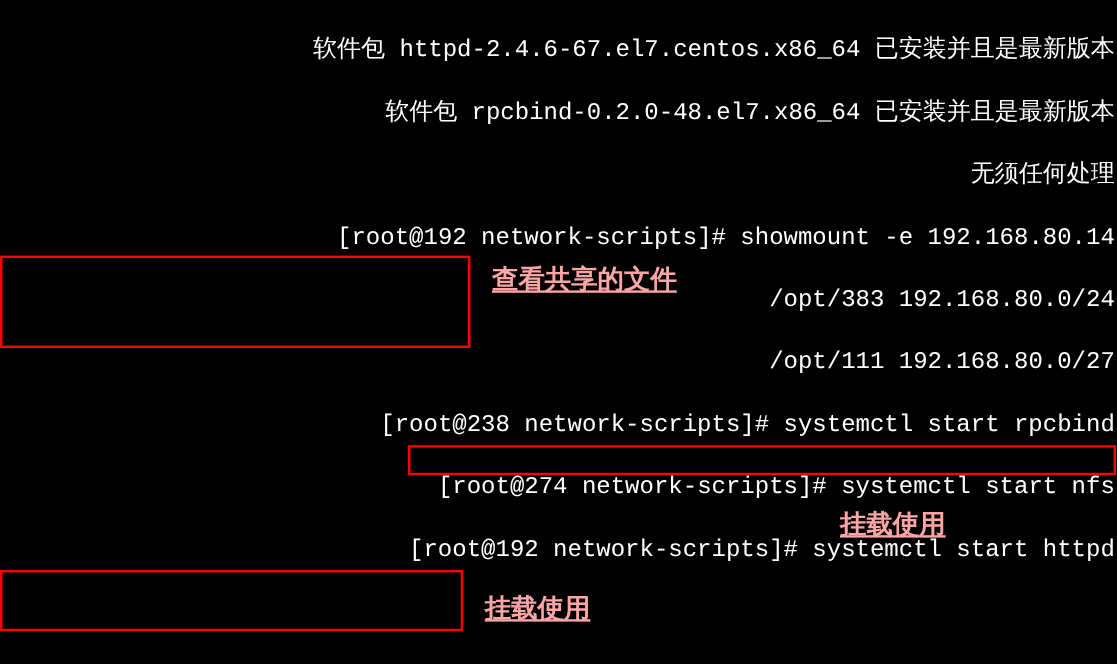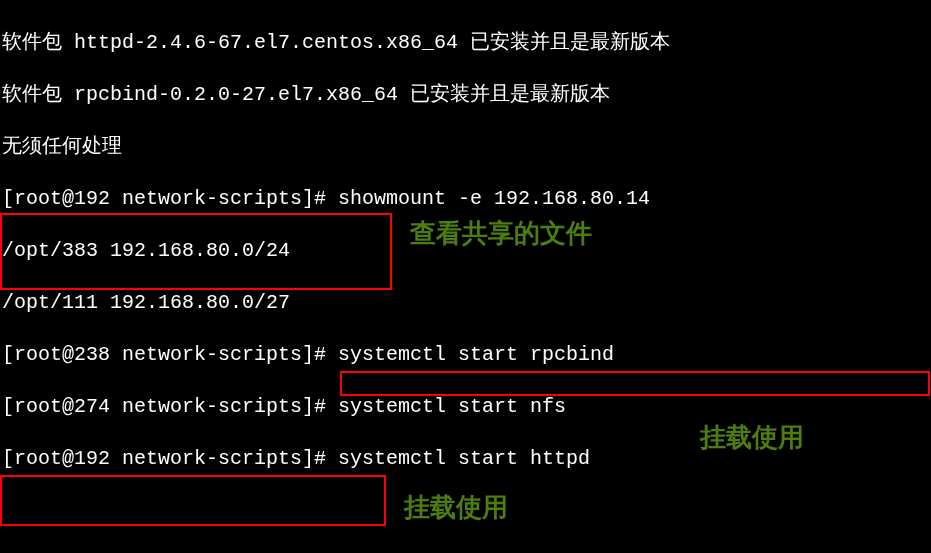--- a/index.html
+++ b/index.html
@@ -12,41 +12,42 @@
     width: 931px;
     height: 553px;
     overflow: hidden;
     position: relative;
   }
   .terminal {
     padding: 4px 2px;
     white-space: pre-wrap;
     word-break: break-all;
   }
-  .line { display: block; }
+  .line { display: block; text-align: right; }
   .box {
     position: absolute;
     border: 2px solid #ff0000;
     pointer-events: none;
   }
   .annot {
     position: absolute;
-    color: #4d7c0f;
+    color: #fca5a5;
     font-weight: bold;
     font-family: "Microsoft YaHei", "SimSun", sans-serif;
-    font-size: 26px;
+    font-size: 22px;
     pointer-events: none;
+    text-decoration: underline;
   }
 </style>
 </head>
 <body>
 
 <div class="terminal">
 <span class="line">软件包 httpd-2.4.6-67.el7.centos.x86_64 已安装并且是最新版本</span>
-<span class="line">软件包 rpcbind-0.2.0-27.el7.x86_64 已安装并且是最新版本</span>
+<span class="line">软件包 rpcbind-0.2.0-48.el7.x86_64 已安装并且是最新版本</span>
 <span class="line">无须任何处理</span>
 <span class="line">[root@192 network-scripts]# showmount -e 192.168.80.14</span>
 <span class="line">/opt/383 192.168.80.0/24</span>
 <span class="line">/opt/111 192.168.80.0/27</span>
 <span class="line">[root@238 network-scripts]# systemctl start rpcbind</span>
 <span class="line">[root@274 network-scripts]# systemctl start nfs</span>
 <span class="line">[root@192 network-scripts]# systemctl start httpd</span>
 
 
 

